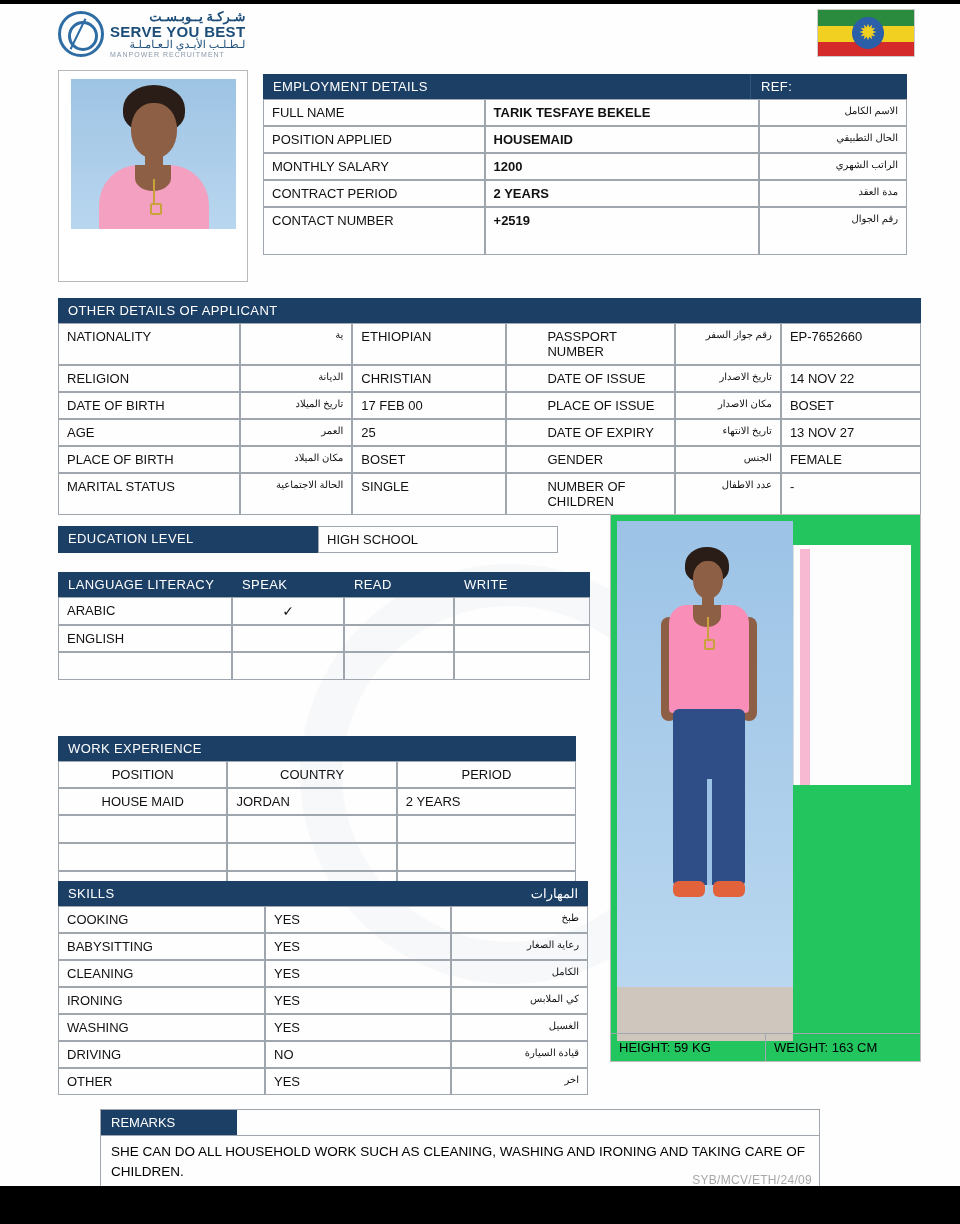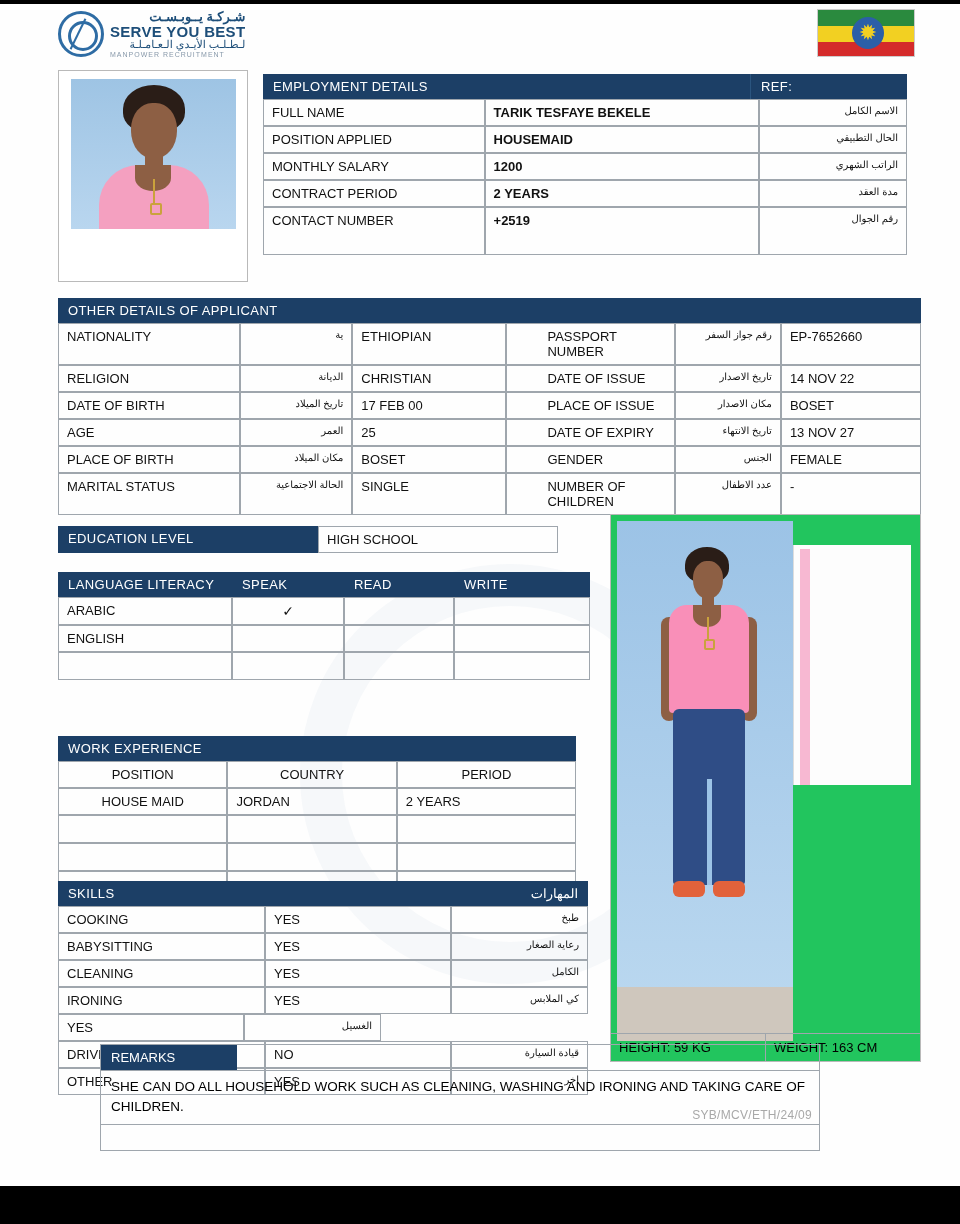--- a/index.html
+++ b/index.html
@@ -127,21 +127,21 @@
   .fp-shoeL { position:absolute; left:56px; top:360px; width:32px; height:16px; background:#e2623b; border-radius:6px; }
   .fp-shoeR { position:absolute; left:96px; top:360px; width:32px; height:16px; background:#e2623b; border-radius:6px; }
   .fp-panel { position:absolute; left:182px; top:30px; width:118px; height:240px; background:#fdfdfd; border-left:1px solid #ddd; }
   .fp-panel:after { content:""; position:absolute; left:6px; top:4px; width:10px; height:236px; background:#f7b8d2; }
   .hw-row { position:absolute; left:0; bottom:0; width:100%; display:flex; }
   .hw-c { font-size:13px; padding:6px 8px; border-top:1px solid #9fa6ad; }
   .hw-l { width:156px; border-right:1px solid #9fa6ad; }
   .hw-r { width:155px; }
 
   
-  .remarks { position:absolute; left:100px; top:1040px; width:720px; }
+  .remarks { position:absolute; left:100px; top:1105px; width:720px; }
   .rm-hdr { width:136px; background:#1c3f66; color:#fff; font-size:13px; padding:5px 10px; }
   .rm-top { display:flex; border:1px solid #9fa6ad; border-bottom:none; }
   .rm-fill { flex:1; }
   .rm-body { border:1px solid #9fa6ad; padding:6px 10px; font-size:13.5px; line-height:1.5; min-height:48px; }
   .rm-foot { border:1px solid #9fa6ad; border-top:none; height:26px; }
   .code { position:absolute; right:8px; top:64px; font-size:12px; color:#a8a8a8; letter-spacing:.3px; }
   .chk { color:#111; font-size:14px; text-align:center; }
   .center { text-align:center; }
 </style>
 </head>
@@ -350,20 +350,21 @@
         <div class="cell s1">CLEANING</div>
         <div class="cell s2">YES</div>
         <div class="cell s3 ar">الكامل</div>
       </div>
       <div class="o-row">
         <div class="cell s1">IRONING</div>
         <div class="cell s2">YES</div>
         <div class="cell s3 ar">كي الملابس</div>
       </div>
       <div class="o-row">
+        <div class="cell s1">WASHING</div>
         <div class="cell s2">YES</div>
         <div class="cell s3 ar">الغسيل</div>
       </div>
       <div class="o-row">
         <div class="cell s1">DRIVING</div>
         <div class="cell s2">NO</div>
         <div class="cell s3 ar">قيادة السيارة</div>
       </div>
       <div class="o-row">
         <div class="cell s1">OTHER</div>

